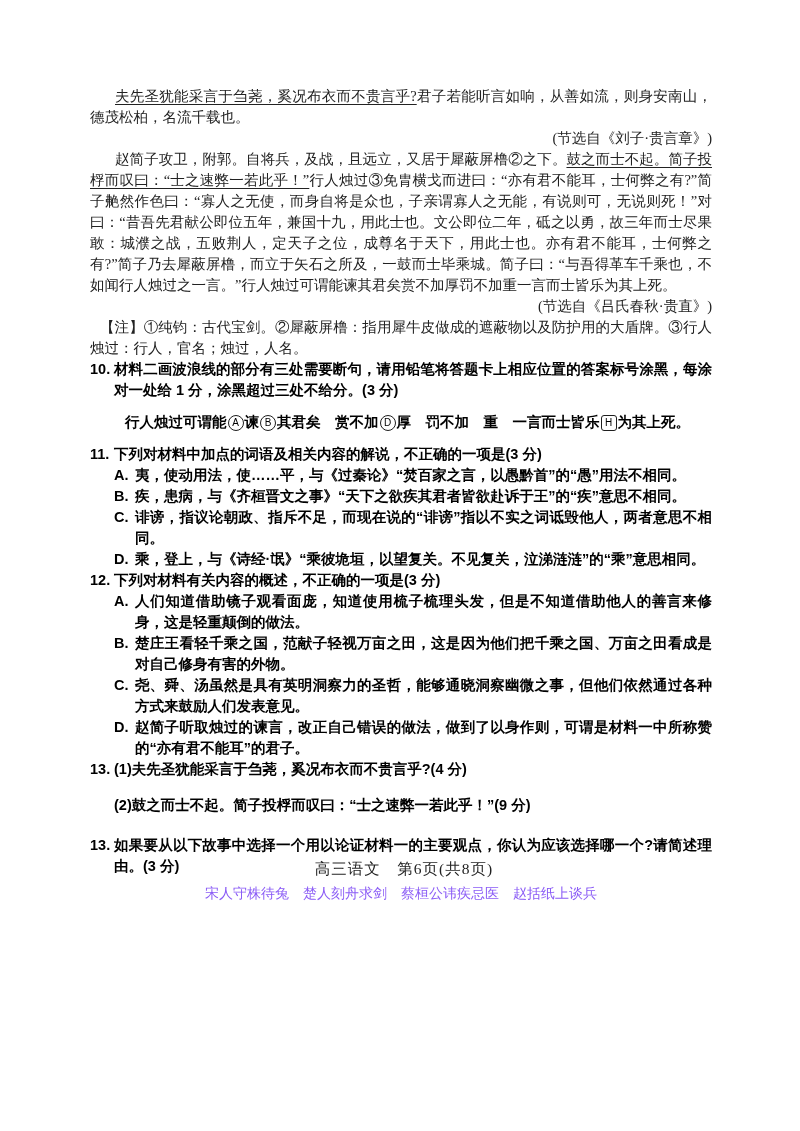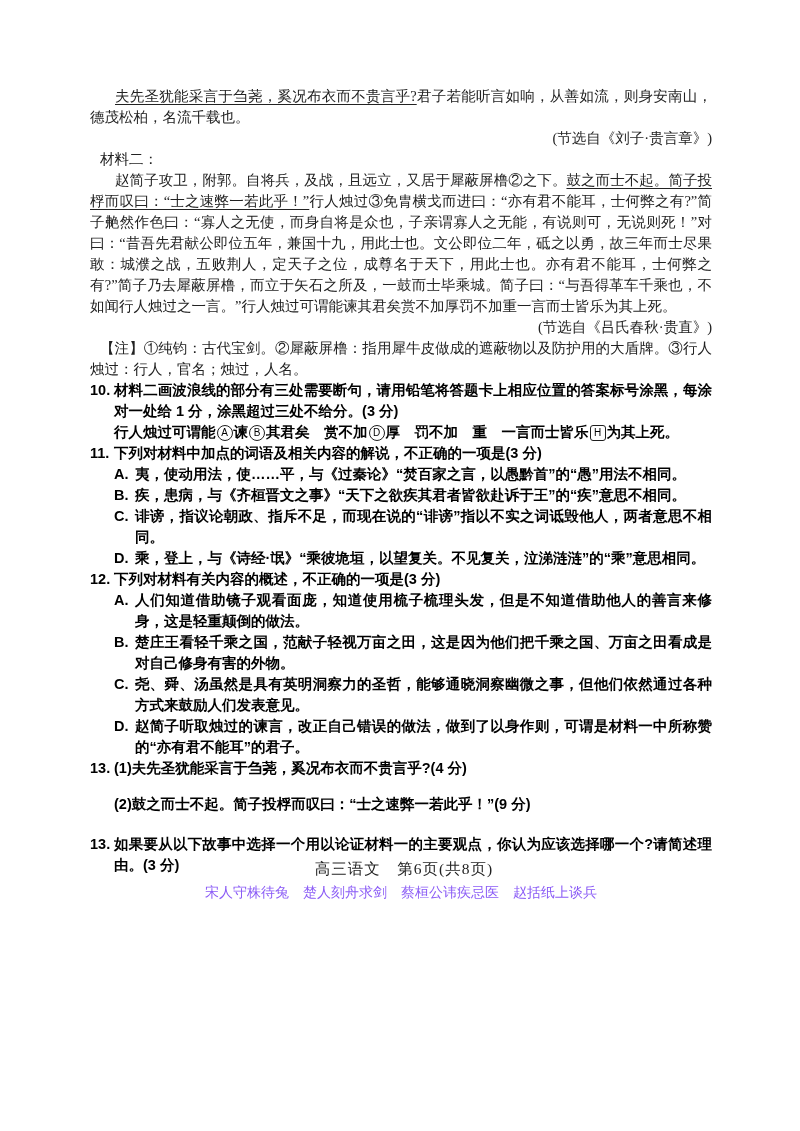--- a/index.html
+++ b/index.html
@@ -39,21 +39,21 @@
     font-weight: 600;
     text-align: justify;
     position: relative;
     padding-left: 24px;
     margin: 0;
     color: #000000;
   }
   .qnum { position: absolute; left: 0; top: 0; }
   .opt { position: relative; padding-left: 21px; text-align: justify; margin: 0; }
   .optmark { position: absolute; left: 0; top: 0; }
-  .sentline { margin: 0; }
+  .sentline { margin: 11px; }
   .circ {
     display: inline-block;
     width: 14px; height: 14px;
     line-height: 14px;
     border: 1.2px solid #1e1e1e;
     border-radius: 50%;
     text-align: center;
     font-size: 10px;
     font-weight: 400;
     font-family: "Liberation Sans", sans-serif;
@@ -87,21 +87,20 @@
 </style>
 </head>
 <body>
 
 <div class="page">
   <div class="content">
 
     <p class="mat mi"><span class="u">夫先圣犹能采言于刍荛，奚况布衣而不贵言乎?</span><span>君子若能听言如响，从善如流，则身安南山，德茂松柏，名流千载也。</span></p>
     <p class="mat src">(节选自《刘子·贵言章》)</p>
 
-    <p class="mat lbl">材料二：</p>
     <p class="mat mi"><span>赵简子攻卫，附郭。自将兵，及战，且远立，又居于犀蔽屏橹②之下。</span><span class="u">鼓之而士不起。简子投桴而叹曰：“士之速弊一若此乎！”</span><span>行人烛过③免胄横戈而进曰：“亦有君不能耳，士何弊之有?”简子艴然作色曰：“寡人之无使，而身自将是众也，子亲谓寡人之无能，有说则可，无说则死！”对曰：“昔吾先君献公即位五年，兼国十九，用此士也。文公即位二年，砥之以勇，故三年而士尽果敢：城濮之战，五败荆人，定天子之位，成尊名于天下，用此士也。亦有君不能耳，士何弊之有?”简子乃去犀蔽屏橹，而立于矢石之所及，一鼓而士毕乘城。简子曰：“与吾得革车千乘也，不如闻行人烛过之一言。”行人烛过可谓能谏其君矣赏不加厚罚不加重一言而士皆乐为其上死。</span></p>
     <p class="mat src">(节选自《吕氏春秋·贵直》)</p>
     <p class="mat note">【注】①纯钧：古代宝剑。②犀蔽屏橹：指用犀牛皮做成的遮蔽物以及防护用的大盾牌。③行人烛过：行人，官名；烛过，人名。</p>
 
     <div class="q">
       <span class="qnum">10.</span>
       <div>材料二画波浪线的部分有三处需要断句，请用铅笔将答题卡上相应位置的答案标号涂黑，每涂对一处给 1 分，涂黑超过三处不给分。(3 分)</div>
       <p class="sentline"><span>行人烛过可谓能</span><span class="circ">A</span><span>谏</span><span class="circ">B</span><span>其君矣　赏不加</span><span class="circ">D</span><span>厚　罚不加　重　一言而士皆乐</span><span class="circ sq">H</span><span>为其上死。</span></p>
     </div>
 

